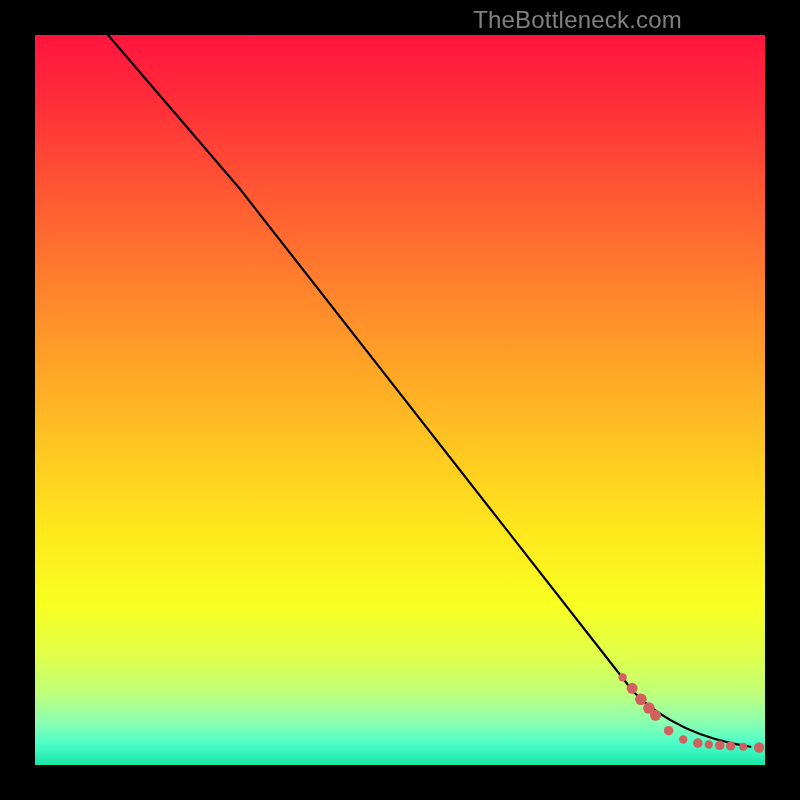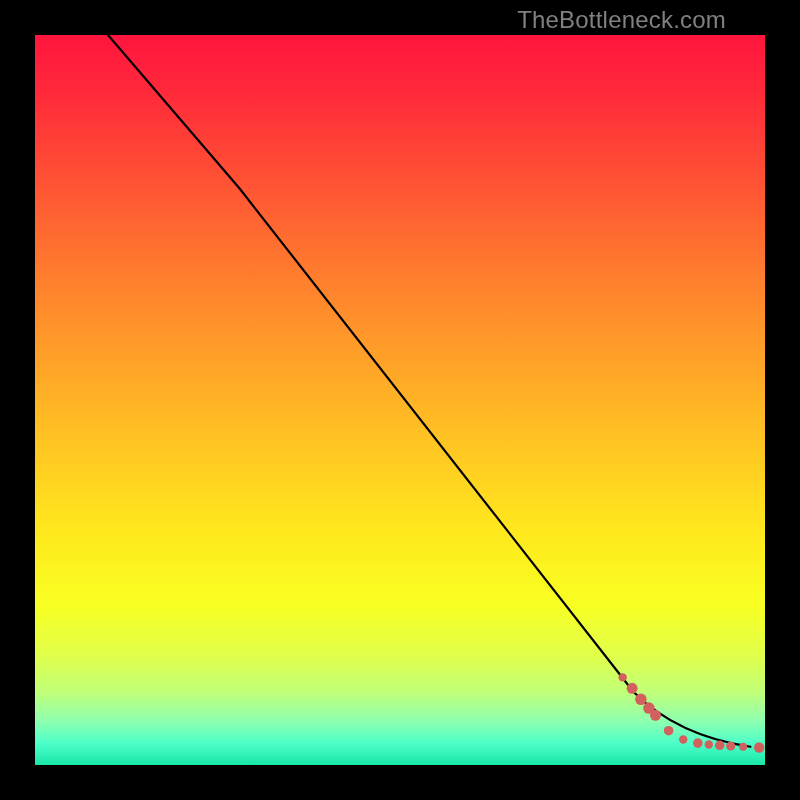--- a/index.html
+++ b/index.html
@@ -9,21 +9,20 @@
     height: 800px;
     background: #000;
     overflow: hidden;
     font-family: Arial, Helvetica, sans-serif;
   }
   .frame {
     position: relative;
     width: 700px;
     height: 800px;
     background: #000;
-    padding-left: 44px;
   }
   .plot {
     position: absolute;
     left: 35px;
     top: 35px;
     width: 730px;
     height: 730px;
     
     background: linear-gradient(
       to bottom,

